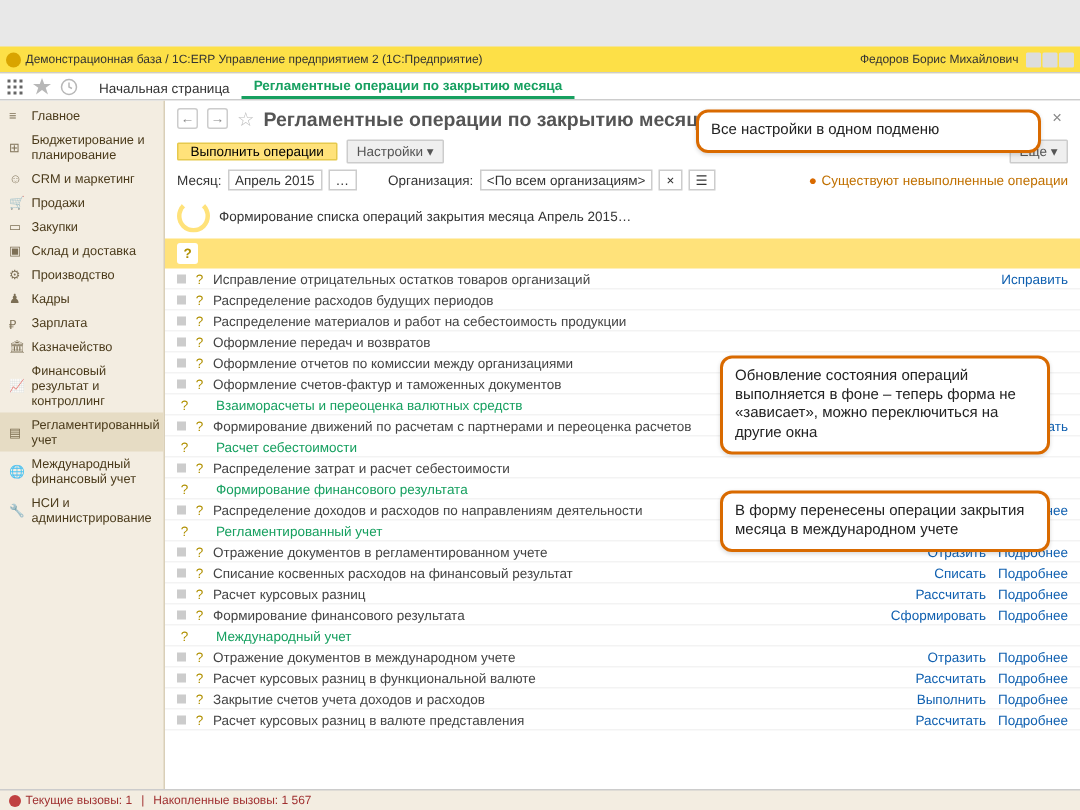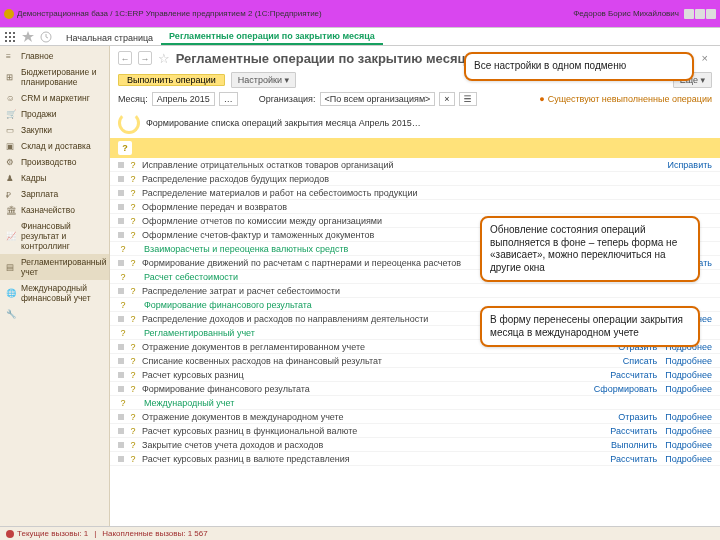--- a/index.html
+++ b/index.html
@@ -1,18 +1,18 @@
 <!DOCTYPE html>
 <html><head>
 <meta charset="utf-8">
 <style>
   * { box-sizing: border-box; margin: 0; padding: 0; }
   body { font-family: Arial, sans-serif; font-size: 10px; background: #e8e8e8; width: 720px; height: 540px; overflow: hidden; color: #333; }
   .window { display: flex; flex-direction: column; height: 100%; }
-  .titlebar { background: #d946ef; height: 28px; display: flex; align-items: center; padding: 0 4px; font-size: 8px; border-bottom: 1px solid #ccc; }
+  .titlebar { background: #fde047; height: 18px; display: flex; align-items: center; padding: 0 4px; font-size: 8px; border-bottom: 1px solid #ccc; margin-top: 31px; }
   .titlebar-icon { width: 10px; height: 10px; background: #d9a400; border-radius: 50%; margin-right: 3px; }
   .titlebar-spacer { flex: 1; }
   .titlebar-btn { width: 10px; height: 10px; margin-left: 1px; background: #ddd; border-radius: 1px; }
   .titlebar-user { font-size: 8px; margin-right: 4px; }
   .toolbar1 { background: #fff; height: 18px; display: flex; align-items: center; padding: 0 4px; gap: 6px; border-bottom: 1px solid #ccc; }
   .tool-icon { width: 12px; height: 12px; opacity: .6; }
   .tabrow { flex: 1; display: flex; align-items: flex-end; height: 100%; }
   .tab { padding: 2px 8px; font-size: 9px; display: flex; align-items: center; }
   .tab.active { border-bottom: 2px solid #17a060; color: #17a060; font-weight: bold; }
   .body { display: flex; flex: 1; overflow: hidden; }
@@ -140,20 +140,21 @@
       <div class="side-item active">
           <div class="side-icon">▤</div>
           <span>Регламентированный учет</span>
         </div>
       <div class="side-item">
           <div class="side-icon">🌐</div>
           <span>Международный финансовый учет</span>
         </div>
       <div class="side-item">
           <div class="side-icon">🔧</div>
+          <span>НСИ и администрирование</span>
         </div>
     </div>
 
     <div class="content">
       <div class="content-hdr">
         <div class="nav-arrow">←</div>
         <div class="nav-arrow">→</div>
         <span class="star">☆</span>
         <span class="page-title">Регламентные операции по закрытию месяца</span>
         <span class="close-x">×</span>

